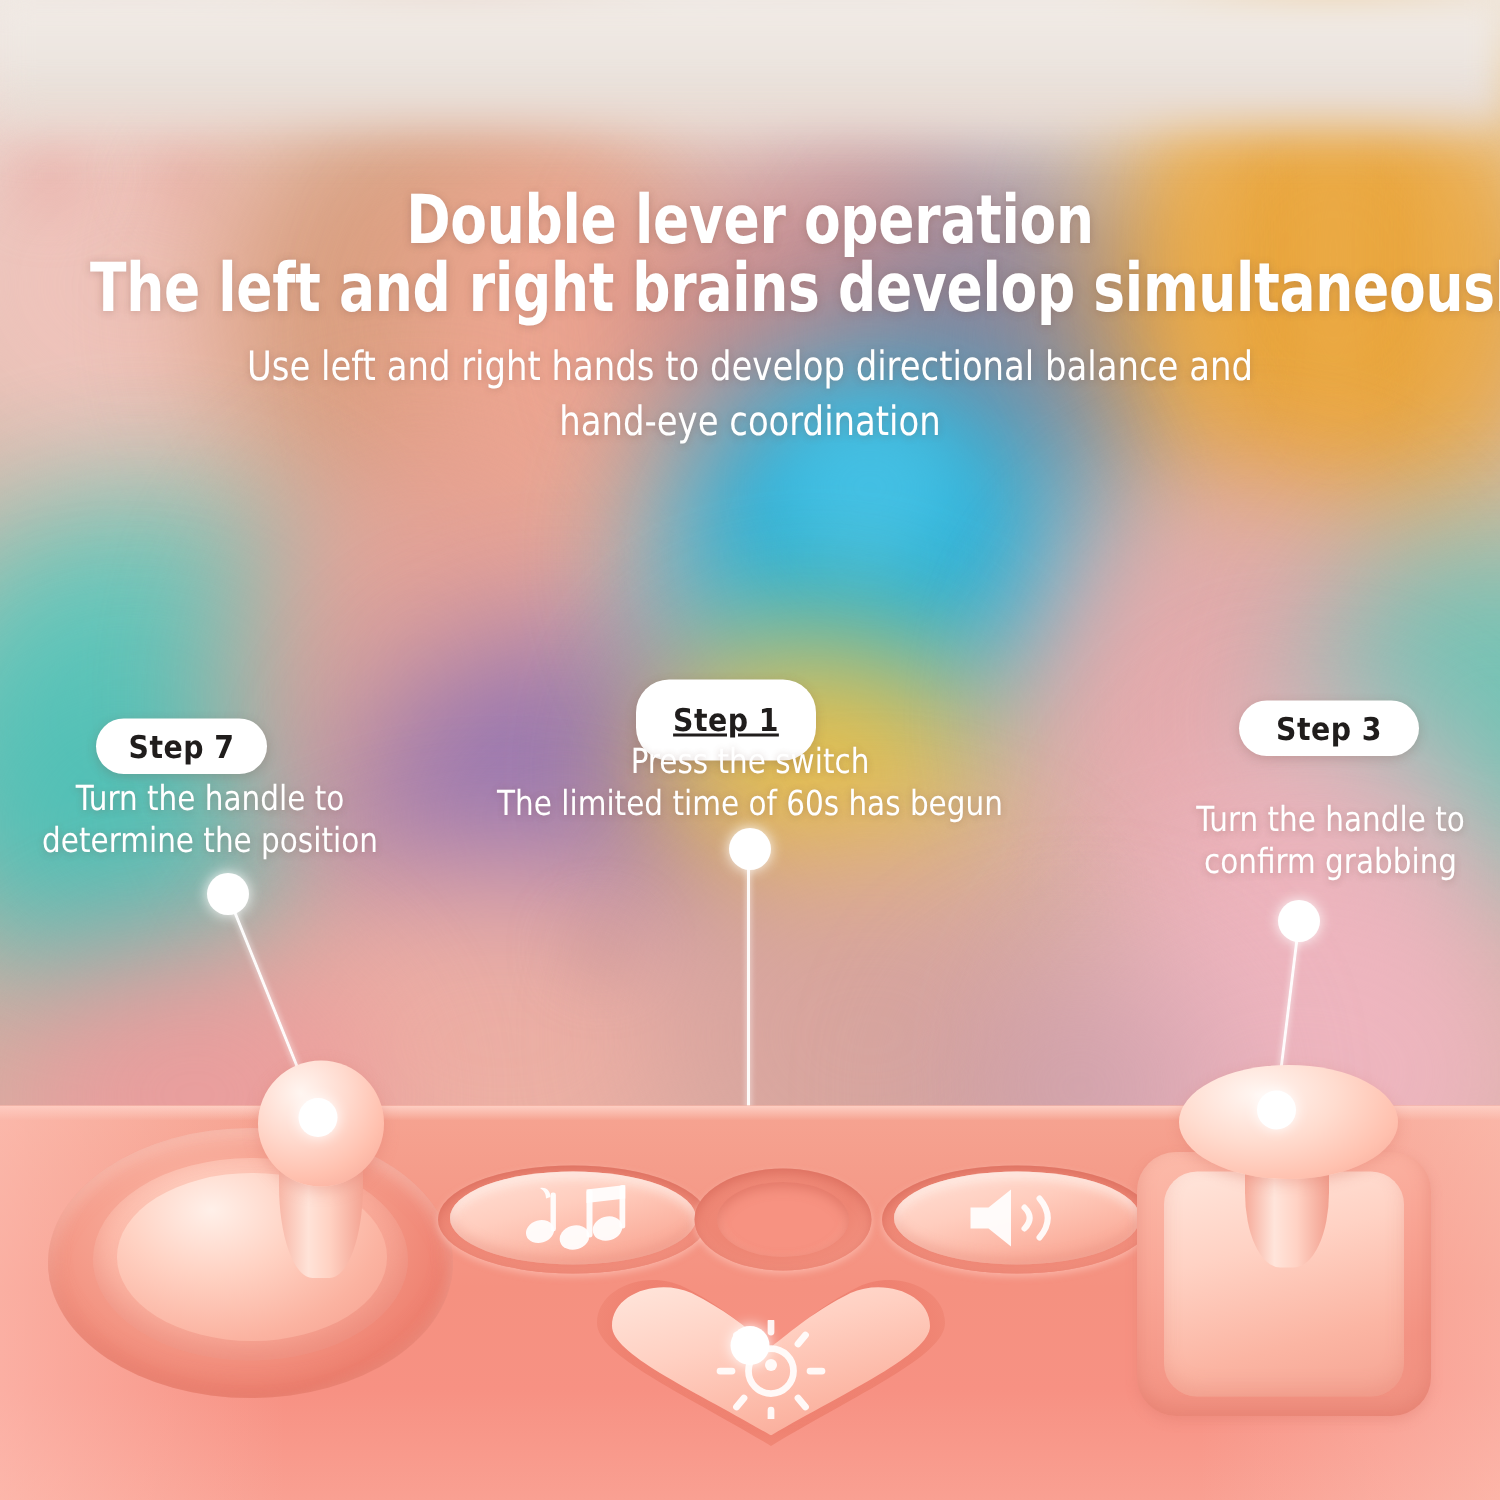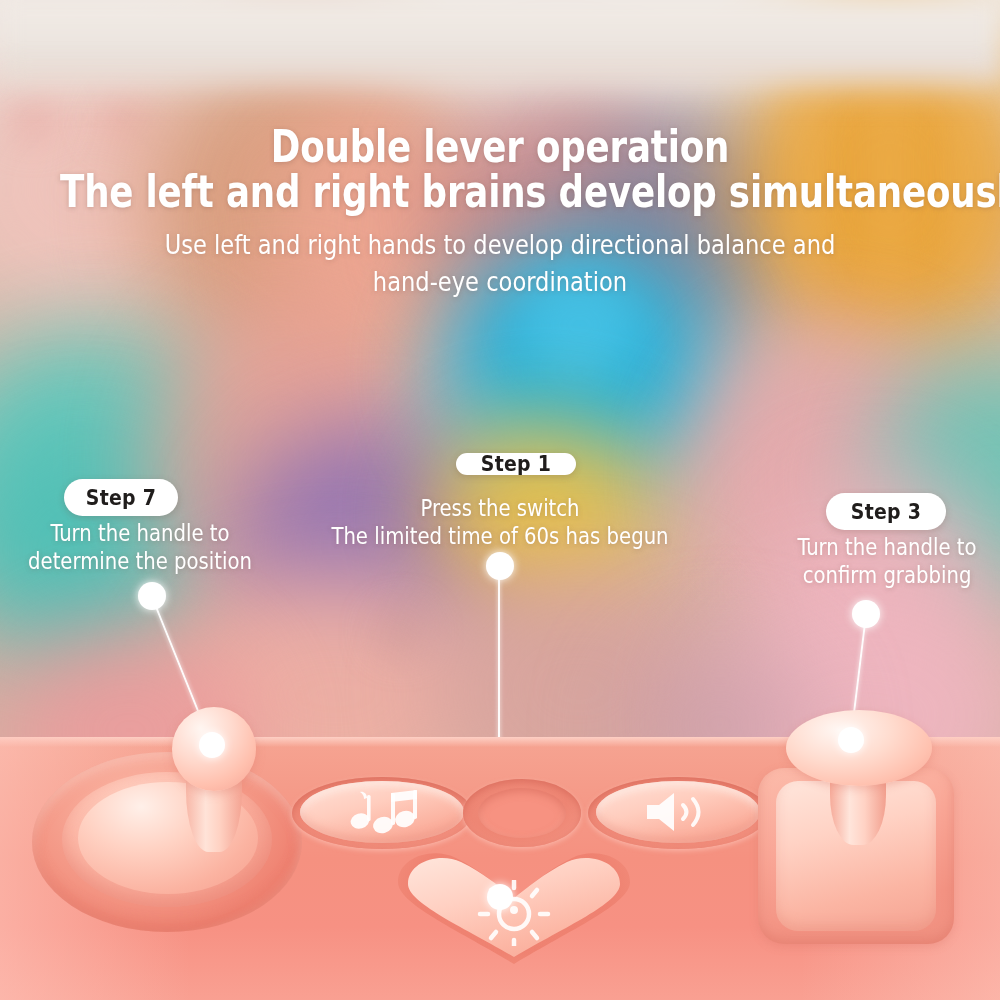--- a/index.html
+++ b/index.html
@@ -63,27 +63,27 @@
   }
   .step-caption{
     position:absolute;color:#ffffff;text-align:center;
     font-family:"Liberation Sans Narrow","DejaVu Sans Condensed","Liberation Sans",sans-serif;
     font-size:23px;line-height:28px;font-weight:normal;
     text-shadow:0 1px 5px rgba(120,80,70,0.30);
     white-space:nowrap;transform:scaleX(0.95);
   }
 
   
-  #badge-1{left:456px;top:453px;width:120px;height:22px;}
+  #badge-1{left:424px;top:453px;width:120px;height:54px;text-decoration:underline;}
   #caption-1{left:320px;top:494px;width:360px;}
   
   #badge-2{left:64px;top:479px;width:114px;height:37px;}
   #caption-2{left:-10px;top:519px;width:300px;}
   
-  #badge-3{left:826px;top:493px;width:120px;height:37px;}
+  #badge-3{left:826px;top:467px;width:120px;height:37px;}
   #caption-3{left:752px;top:533px;width:270px;}
 
   
   .leader-line{position:absolute;background:rgba(255,255,255,0.95);
     box-shadow:0 0 4px rgba(255,255,255,0.85);transform-origin:0 50%;height:2px;border-radius:1px;}
   .leader-dot{position:absolute;background:#ffffff;border-radius:50%;
     box-shadow:0 0 9px rgba(255,255,255,0.95);}
 
   
   #panel{

